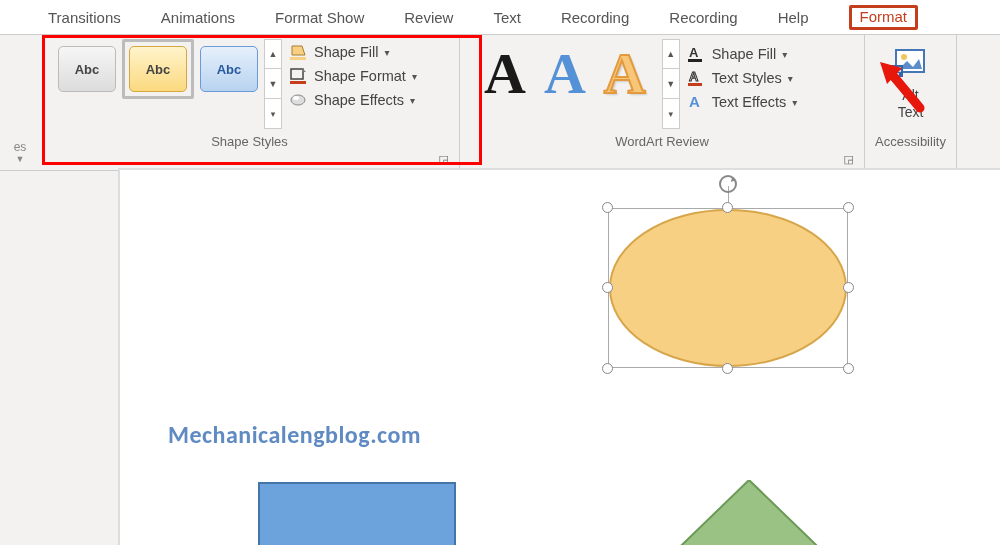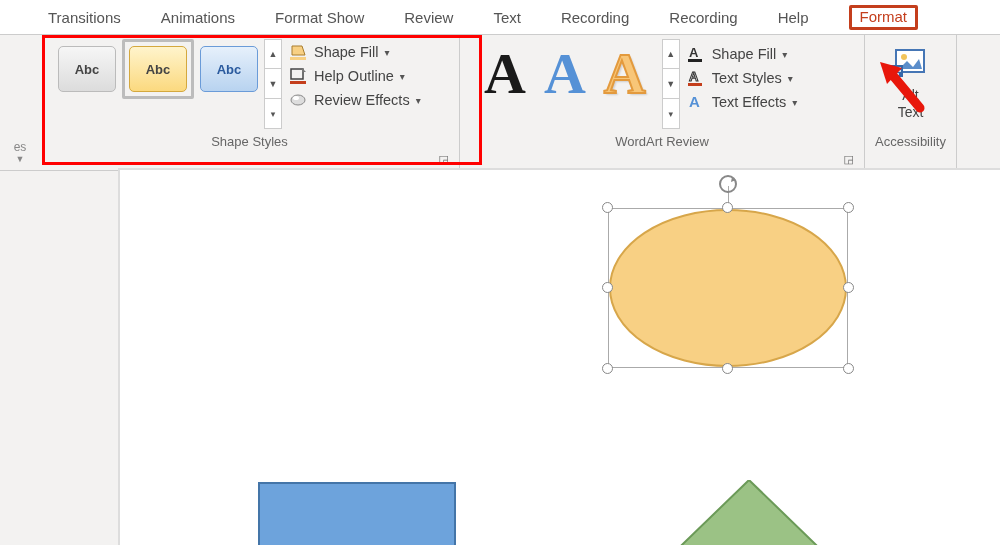--- a/index.html
+++ b/index.html
@@ -120,31 +120,31 @@
           <span class="caret">▾</span>
         </div>
         <div class="cmd-item">
           <span class="icon-box">
             <svg width="20" height="18" viewBox="0 0 20 18">
                 <rect x="3" y="2" width="12" height="10" fill="none" stroke="#444" stroke-width="1.5"></rect>
                 <path d="M14 1 L18 5 L14 5 Z" fill="#777"></path>
                 <rect x="2" y="14" width="16" height="3" fill="#c43e1c"></rect>
               </svg>
           </span>
-          <span>Help Outline</span>
+          <span>Shape Format</span>
           <span class="caret">▾</span>
         </div>
         <div class="cmd-item">
           <span class="icon-box">
             <svg width="20" height="18" viewBox="0 0 20 18">
                 <ellipse cx="10" cy="9" rx="7" ry="5" fill="#ddd" stroke="#888"></ellipse>
                 <ellipse cx="8" cy="7" rx="3" ry="2" fill="#fff"></ellipse>
               </svg>
           </span>
-          <span>Review Effects</span>
+          <span>Shape Effects</span>
           <span class="caret">▾</span>
         </div>
       </div>
     </div>
     <div class="group-label">
       <span>Shape Styles</span>
       <span class="launcher">◲</span>
     </div>
   </div>
 
@@ -219,20 +219,21 @@
 </div>
 
 <div class="highlight-box hl1"></div>
 
 <svg class="arrow-red" width="60" height="60" viewBox="0 0 60 60">
   <path d="M 48 48 L 18 12" stroke="#e8170b" stroke-width="9" stroke-linecap="round"></path>
   <path d="M 8 2 L 30 8 L 15 24 Z" fill="#e8170b"></path>
 </svg>
 
 <div class="canvas">
+  <div class="watermark">Mechanicalengblog.com</div>
 
   <div class="ellipse-wrap">
     <span class="rotate-line"></span>
     <span class="rotate-handle">
       <svg width="20" height="20" viewBox="0 0 20 20">
           <circle cx="10" cy="10" r="8" fill="none" stroke="#888" stroke-width="2"></circle>
           <path d="M 14 3 L 18 6 L 13 8 Z" fill="#888"></path>
         </svg>
     </span>
     <div class="sel-box"></div>

